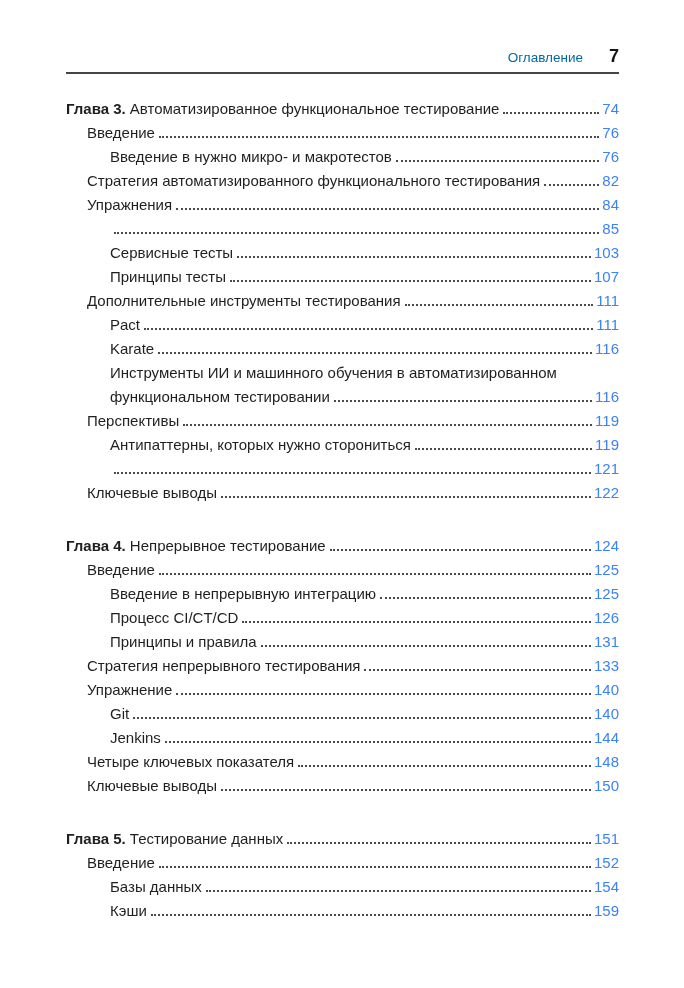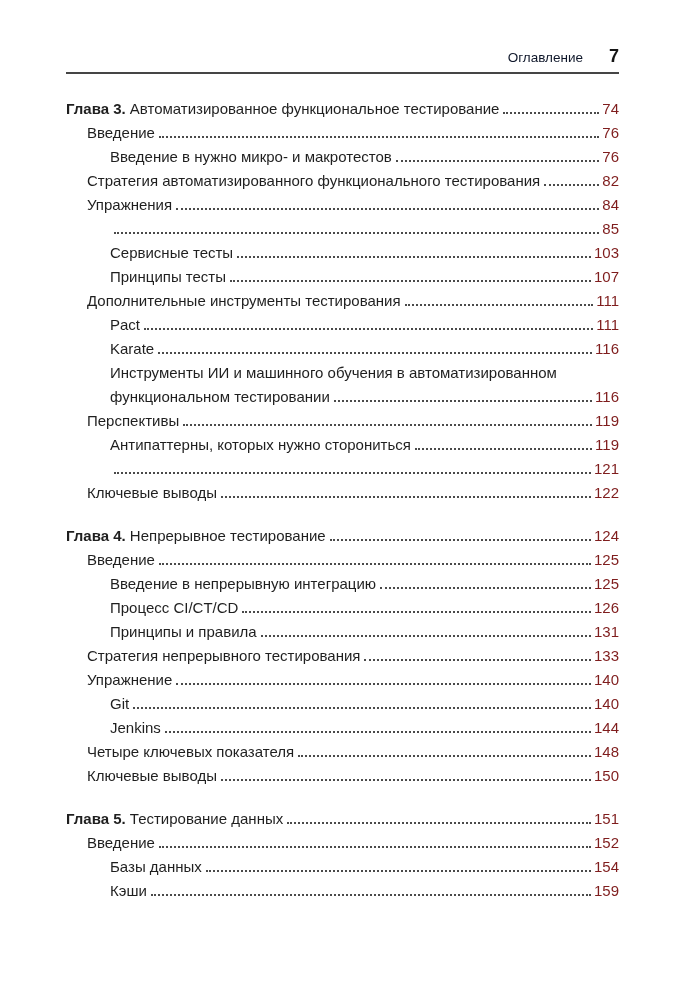--- a/index.html
+++ b/index.html
@@ -24,38 +24,38 @@
   
   .header {
     margin-top: 46px;
     display: flex;
     justify-content: flex-end;
     align-items: baseline;
     gap: 26px;
   }
   .running-title {
     font-size: 13.5px;
-    color: #0f172a;
+    color: #0369a1;
   }
   .folio {
     font-size: 18px;
     font-weight: bold;
     color: #151515;
   }
   .rule {
     border-bottom: 2px solid #454545;
     margin-top: 5px;
   }
   
   .toc {
     margin-top: 26px;
     font-size: 15px;
   }
   .chapter { margin-top: 0; }
-  .chapter:not(:first-child) { margin-top: 19px; }
+  .chapter:not(:first-child) { margin-top: 29px; }
   .row {
     display: flex;
     align-items: baseline;
     height: 24px;
     white-space: nowrap;
     overflow: hidden;
   }
   .row .txt { flex: 0 0 auto; }
   .bold { font-weight: bold; }
   .lvl1 { padding-left: 21px; }
@@ -63,21 +63,21 @@
   .leader {
     flex: 1 1 auto;
     height: 0;
     border-bottom: 2px dotted #4a4a4a;
     margin: 0 3px 0 4px;
     min-width: 8px;
   }
   .pg {
     flex: 0 0 auto;
     text-align: center;
-    color: #7f1d1d;
+    color: #3b82f6;
   }
 </style>
 </head>
 <body>
 
 <div class="page">
 
   <div class="header">
     <span class="running-title">Оглавление</span>
     <span class="folio">7</span>

